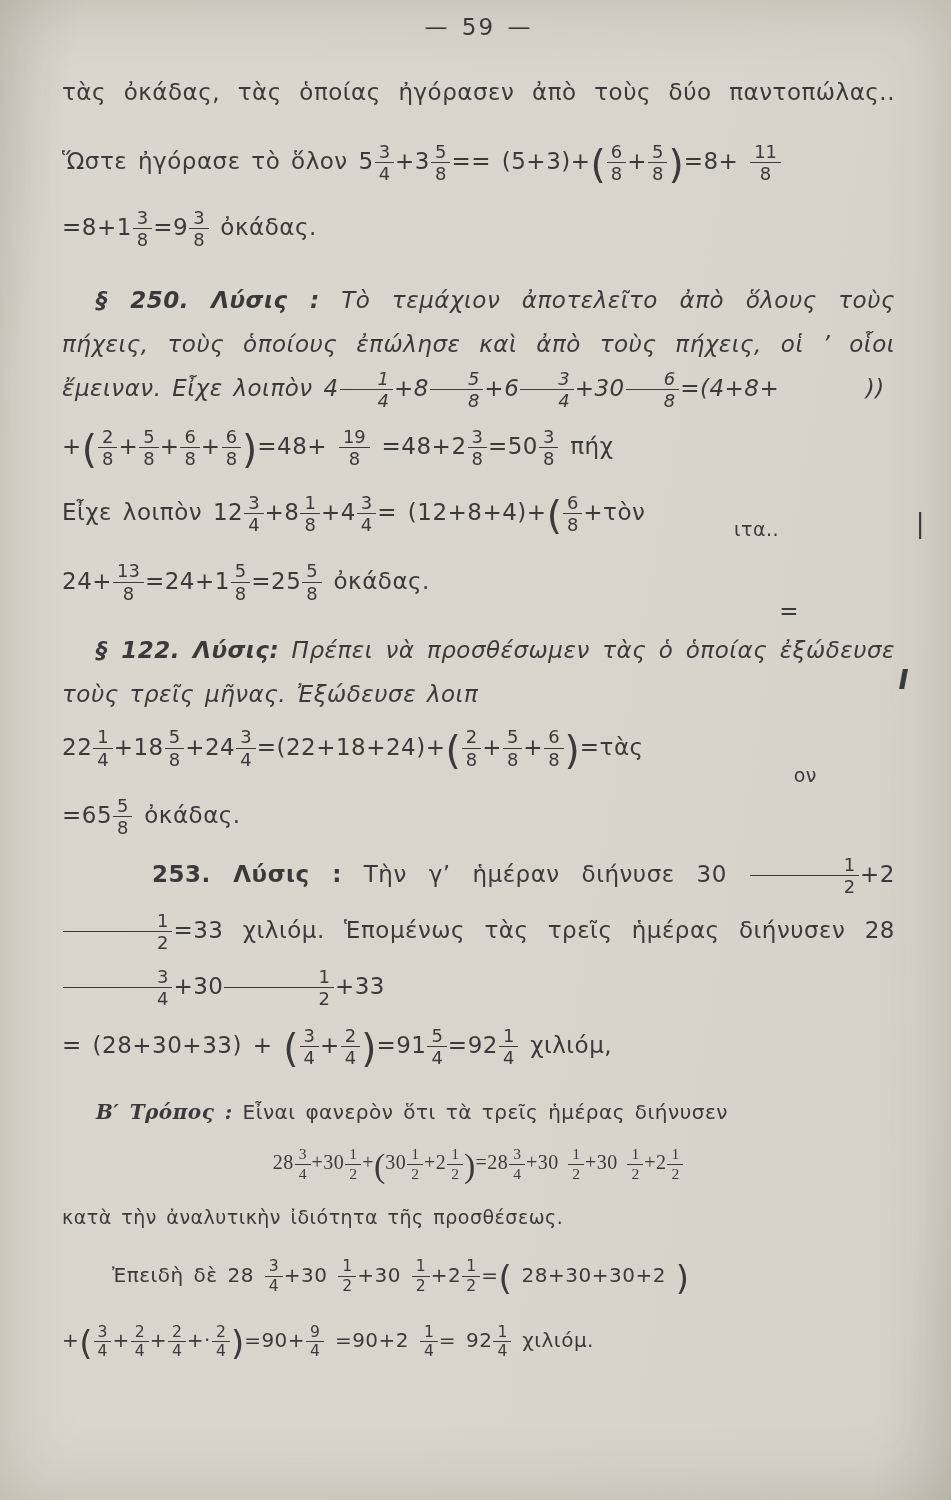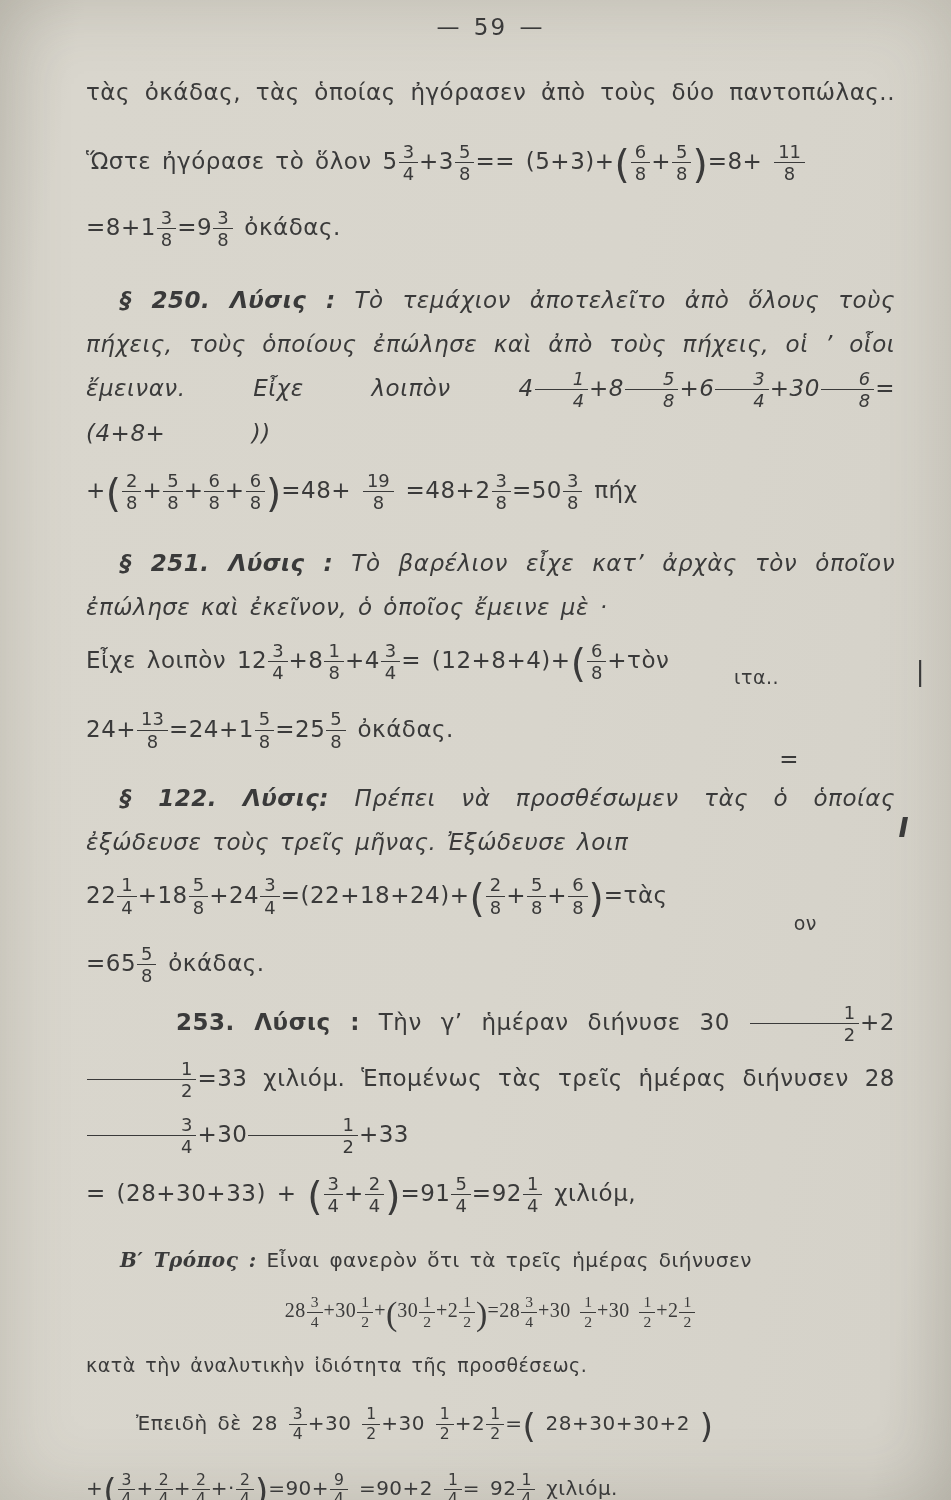--- a/index.html
+++ b/index.html
@@ -1,19 +1,19 @@
 <!DOCTYPE html>
 <html><head>
 <meta charset="utf-8">
 <style>
   html,body{margin:0;padding:0;background:#a9a69d;}
   .page{
     width:951px;height:1500px;box-sizing:border-box;position:relative;
     margin:0 auto;overflow:hidden;
-    padding:12px 56px 10px 86px;
+    padding:12px 56px 10px 62px;
     background:linear-gradient(100deg,#ccc9c0 0%,#d9d6cd 7%,#d8d5cc 55%,#d5d2c9 93%,#c9c6bd 100%);
     box-shadow:inset 0 0 70px rgba(90,85,70,.22);
     font-family:"DejaVu Sans",sans-serif;
     color:#3a3a3a;
     font-size:23px;letter-spacing:.5px;word-spacing:3px;
   }
   .pageno{text-align:center;line-height:30px;letter-spacing:2px;}
   p{margin:0;}
   .para{line-height:44px;text-align:justify;}
   .indent{text-indent:34px;font-style:italic;}
@@ -52,22 +52,20 @@
 
   <p class="para stretch mt28">τὰς ὀκάδας, τὰς ὁποίας ἠγόρασεν ἀπὸ τοὺς δύο παντοπώλας..</p>
 
   <p class="mline mt16">Ὥστε ἠγόρασε τὸ ὅλον 5<span class="frac"><span class="num">3</span><span class="den">4</span></span>+3<span class="frac"><span class="num">5</span><span class="den">8</span></span>== (5+3)+<span class="bigp">(</span><span class="frac"><span class="num">6</span><span class="den">8</span></span>+<span class="frac"><span class="num">5</span><span class="den">8</span></span><span class="bigp">)</span>=8+ <span class="frac"><span class="num">11</span><span class="den">8</span></span></p>
   <p class="mline">=8+1<span class="frac"><span class="num">3</span><span class="den">8</span></span>=9<span class="frac"><span class="num">3</span><span class="den">8</span></span> ὀκάδας.</p>
 
   <p class="para indent mt20"><span class="lead">§ 250. Λύσις :</span>
     <span>Τὸ τεμάχιον ἀποτελεῖτο ἀπὸ ὅλους τοὺς πήχεις, τοὺς ὁποίους ἐπώλησε καὶ ἀπὸ τοὺς πήχεις, οἱ ’ οἷοι ἔμειναν. Εἶχε λοιπὸν 4<span class="frac"><span class="num">1</span><span class="den">4</span></span>+8<span class="frac"><span class="num">5</span><span class="den">8</span></span>+6<span class="frac"><span class="num">3</span><span class="den">4</span></span>+30<span class="frac"><span class="num">6</span><span class="den">8</span></span>=(4+8+&nbsp;&nbsp;&nbsp;&nbsp;&nbsp;&nbsp;&nbsp;&nbsp;))</span></p>
   <p class="mline mt4">+<span class="bigp">(</span><span class="frac"><span class="num">2</span><span class="den">8</span></span>+<span class="frac"><span class="num">5</span><span class="den">8</span></span>+<span class="frac"><span class="num">6</span><span class="den">8</span></span>+<span class="frac"><span class="num">6</span><span class="den">8</span></span><span class="bigp">)</span>=48+ <span class="frac"><span class="num">19</span><span class="den">8</span></span> =48+2<span class="frac"><span class="num">3</span><span class="den">8</span></span>=50<span class="frac"><span class="num">3</span><span class="den">8</span></span> πήχ</p>
 
-  <p class="para indent mt16"><span class="lead">§ 251. Λύσις :</span>
-    <span>Τὸ βαρέλιον εἶχε κατ’ ἀρχὰς τὸν ὁποῖον ἐπώλησε καὶ ἐκεῖνον, ὁ ὁποῖος ἔμεινε μὲ ·</span></p>
   <p class="mline rel"><span>Εἶχε λοιπὸν 12<span class="frac"><span class="num">3</span><span class="den">4</span></span>+8<span class="frac"><span class="num">1</span><span class="den">8</span></span>+4<span class="frac"><span class="num">3</span><span class="den">4</span></span>= (12+8+4)+<span class="bigp">(</span><span class="frac"><span class="num">6</span><span class="den">8</span></span>+τὸν</span><span class="frag frag-ita">ιτα..</span><span class="frag frag-bar">|</span></p>
   <p class="mline rel mt2"><span>24+<span class="frac"><span class="num">13</span><span class="den">8</span></span>=24+1<span class="frac"><span class="num">5</span><span class="den">8</span></span>=25<span class="frac"><span class="num">5</span><span class="den">8</span></span> ὀκάδας.</span><span class="frag frag-eq">=</span></p>
 
   <p class="para indent rel mt16"><span class="lead">§ 122. Λύσις:</span>
     <span>Πρέπει νὰ προσθέσωμεν τὰς ὁ ὁποίας ἐξώδευσε τοὺς τρεῖς μῆνας. Ἐξώδευσε λοιπ</span><span class="frag frag-I">Ι</span></p>
   <p class="mline rel"><span>22<span class="frac"><span class="num">1</span><span class="den">4</span></span>+18<span class="frac"><span class="num">5</span><span class="den">8</span></span>+24<span class="frac"><span class="num">3</span><span class="den">4</span></span>=(22+18+24)+<span class="bigp">(</span><span class="frac"><span class="num">2</span><span class="den">8</span></span>+<span class="frac"><span class="num">5</span><span class="den">8</span></span>+<span class="frac"><span class="num">6</span><span class="den">8</span></span><span class="bigp">)</span>=τὰς</span><span class="frag frag-on">ον</span></p>
   <p class="mline mt2">=65<span class="frac"><span class="num">5</span><span class="den">8</span></span> ὀκάδας.</p>
 
   <p class="para mt22" style="text-indent:90px;line-height:56px;"><span class="lead">253. Λύσις :</span>
     <span>Τὴν γ’ ἡμέραν διήνυσε 30 <span class="frac"><span class="num">1</span><span class="den">2</span></span>+2<span class="frac"><span class="num">1</span><span class="den">2</span></span>=33 χιλιόμ. Ἑπομένως τὰς τρεῖς ἡμέρας διήνυσεν 28 <span class="frac"><span class="num">3</span><span class="den">4</span></span>+30<span class="frac"><span class="num">1</span><span class="den">2</span></span>+33</span></p>

